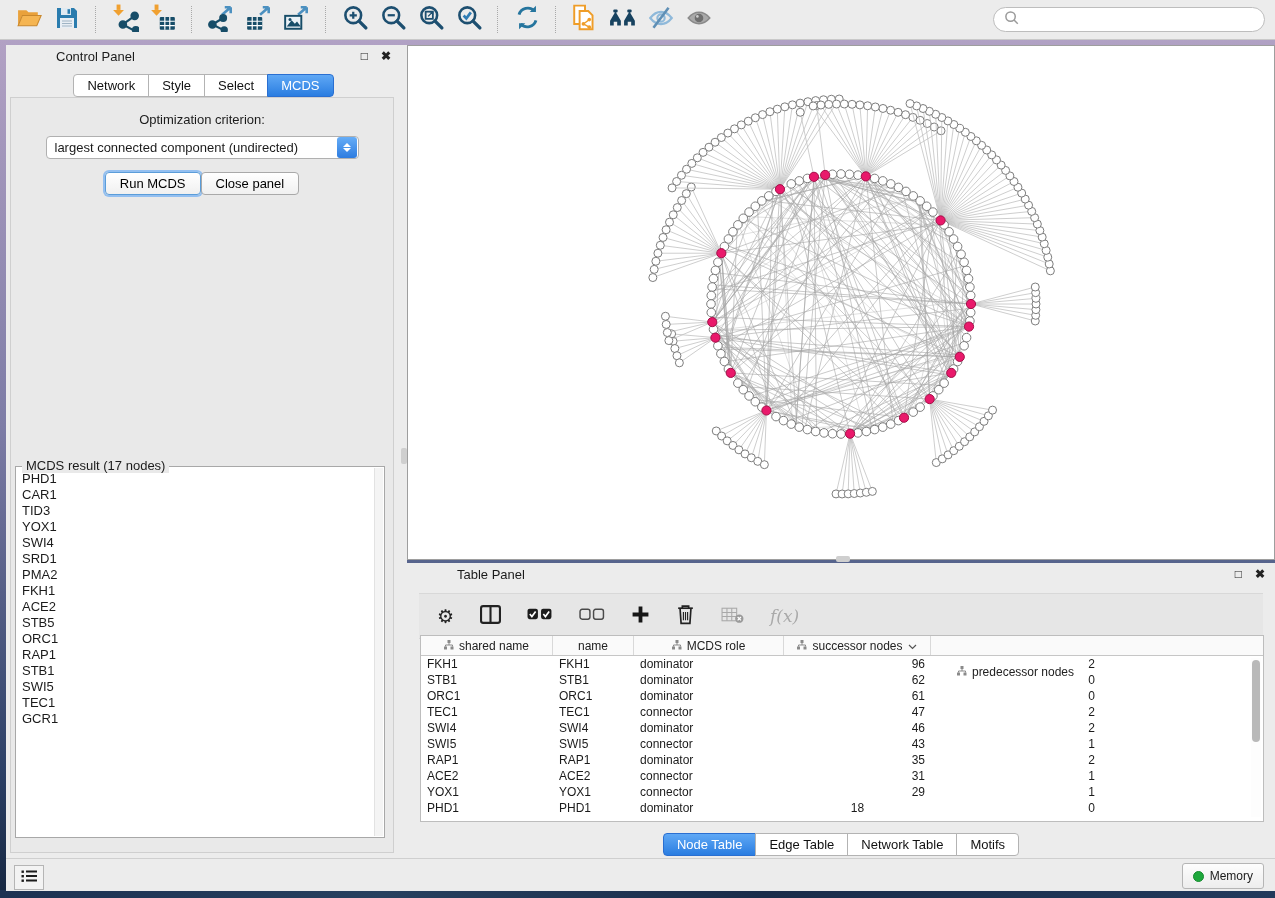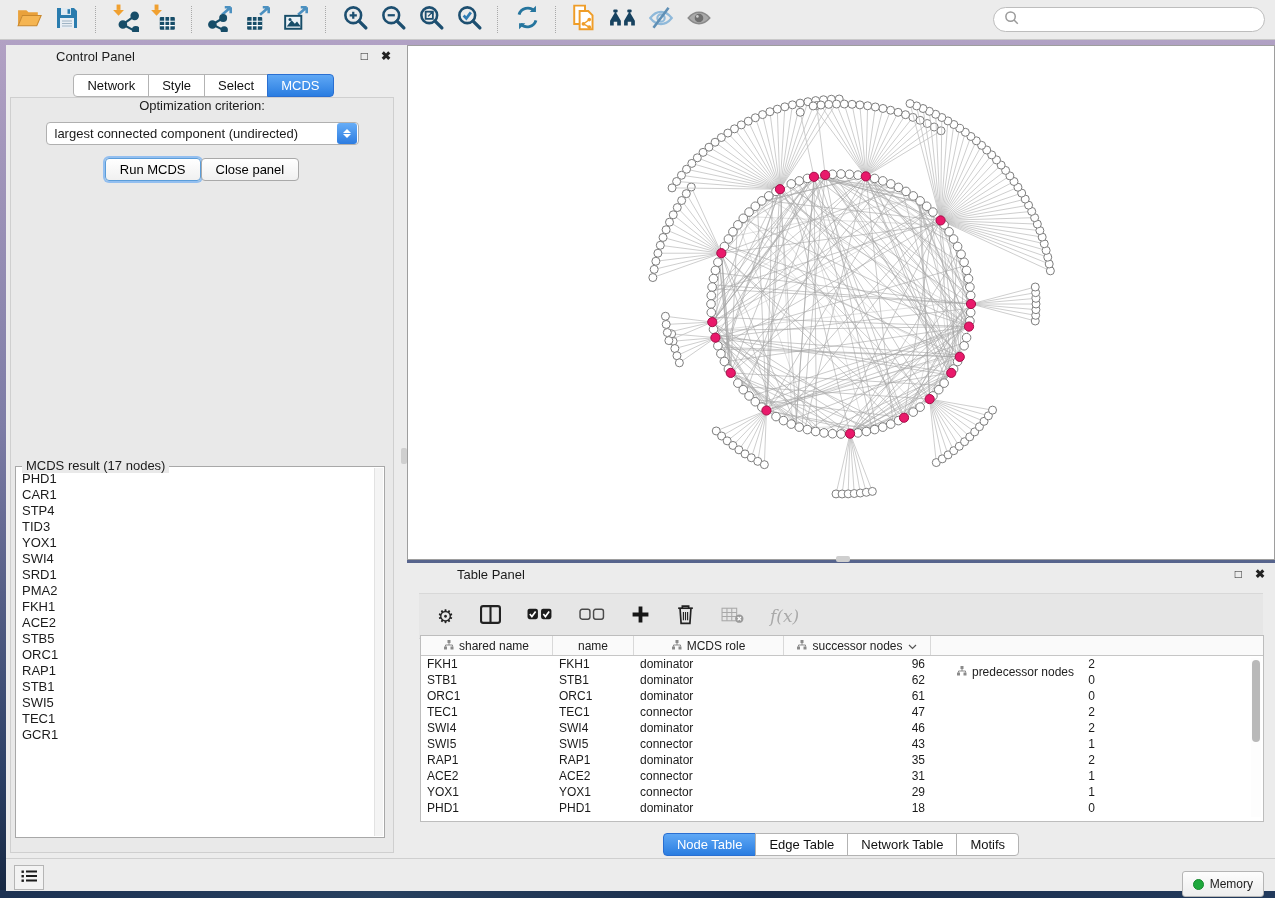--- a/index.html
+++ b/index.html
@@ -27,21 +27,21 @@
   .wicon{font-size:12px;line-height:12px;color:#222;cursor:default;}
   .wicon.close{font-weight:bold;}
   .seg-row{display:flex;justify-content:center;margin-top:7px;}
   .seg{font-size:13px;padding:2px 13px;background:#fff;border:1px solid #b3b3b3;margin-left:-1px;
     line-height:17px;color:#111;}
   .seg:first-child{border-radius:4px 0 0 4px;margin-left:0;}
   .seg:last-child{border-radius:0 4px 4px 0;}
   .seg.sel{background:linear-gradient(180deg,#5fa8f5,#2a7de1);border-color:#2a6fd1;color:#fff;}
   .cp-body{position:absolute;left:4px;top:52px;width:384px;height:756px;background:#e9e9e9;
     border:1px solid #cfcfcf;box-sizing:border-box;}
-  .opt-label{text-align:center;font-size:13px;}
+  .opt-label{margin-top:14px;text-align:center;font-size:13px;}
   .selectbox{position:relative;margin:9px auto 0;width:313px;height:23px;background:#fff;
     border:1px solid #b0b0b0;border-radius:4px;display:flex;align-items:center;box-sizing:border-box;}
   .selectbox .val{font-size:13px;padding-left:8px;flex:1;white-space:nowrap;overflow:hidden;}
   .stepper{width:20px;height:21px;border-radius:3px;margin-right:1px;
     background:linear-gradient(180deg,#66adf7,#2d7ce0);display:flex;flex-direction:column;
     align-items:center;justify-content:center;gap:1px;}
   .stepper i{display:block;width:0;height:0;border-left:4px solid transparent;border-right:4px solid transparent;}
   .stepper .up{border-bottom:4px solid #fff;}
   .stepper .dn{border-top:4px solid #fff;}
   .btn-row{display:flex;justify-content:center;margin-top:13px;}
@@ -87,21 +87,21 @@
   .td{font-size:12px;box-sizing:border-box;padding:0 6px;flex:0 0 auto;white-space:nowrap;overflow:hidden;}
   .td.r{text-align:right;}
   .tbl-scroll{position:absolute;right:2px;top:22px;bottom:4px;width:10px;background:#fdfdfd;}
   .tbl-thumb{position:absolute;left:1px;top:2px;width:8px;height:82px;background:#b9b9b9;border-radius:4px;}
   .tp-tabs{position:absolute;left:0;right:0;top:270px;display:flex;justify-content:center;}
   
   .statusbar{position:absolute;left:6px;top:858px;width:1269px;height:32px;background:#ececec;
     border-top:1px solid #cfcfcf;}
   .list-btn{position:absolute;left:8px;top:6px;width:28px;height:23px;background:#f3f3f3;
     border:1px solid #b5b5b5;display:flex;align-items:center;justify-content:center;}
-  .mem-btn{position:absolute;right:11px;top:12px;height:24px;background:linear-gradient(180deg,#fdfdfd,#ededed);
+  .mem-btn{position:absolute;right:11px;top:4px;height:24px;background:linear-gradient(180deg,#fdfdfd,#ededed);
     border:1px solid #b5b5b5;border-radius:3px;display:flex;align-items:center;gap:6px;padding:0 10px;font-size:12px;}
   .mem-dot{width:11px;height:11px;border-radius:50%;background:#1ea83c;border:1px solid #158a2e;box-sizing:border-box;}
 </style>
 </head>
 <body>
 
 <div class="screen">
 
   <div class="toolbar">
     <div class="tbtn">
@@ -288,21 +288,20 @@
       </div>
       <div class="btn-row">
         <button class="pbtn focus">Run MCDS</button>
         <button class="pbtn">Close panel</button>
       </div>
       <div class="result-box">
         <span class="result-legend">MCDS result (17 nodes)</span>
         <div class="result-list">
             <div>PHD1</div>
             <div>CAR1</div>
-            <div>STP4</div>
             <div>TID3</div>
             <div>YOX1</div>
             <div>SWI4</div>
             <div>SRD1</div>
             <div>PMA2</div>
             <div>FKH1</div>
             <div>ACE2</div>
             <div>STB5</div>
             <div>ORC1</div>
             <div>RAP1</div>
@@ -1110,21 +1109,21 @@
             <div class="td" style="width: 132px;">YOX1</div>
             <div class="td" style="width: 81px;">YOX1</div>
             <div class="td" style="width: 150px;">connector</div>
             <div class="td r" style="width: 147px;">29</div>
             <div class="td r" style="width: 170px;">1</div>
           </div>
           <div class="trow">
             <div class="td" style="width: 132px;">PHD1</div>
             <div class="td" style="width: 81px;">PHD1</div>
             <div class="td" style="width: 150px;">dominator</div>
-            <div class="td r" style="width: 147px;">18</div>
+            <div class="td r" style="width: 147px; text-align: center;">18</div>
             <div class="td r" style="width: 170px;">0</div>
           </div>
         </div>
       <div class="tbl-scroll">
           <div class="tbl-thumb"></div>
         </div>
     </div>
     <div class="tp-tabs seg-row" style="margin-top:0;">
         <span class="seg sel">Node Table</span>
         <span class="seg">Edge Table</span>

